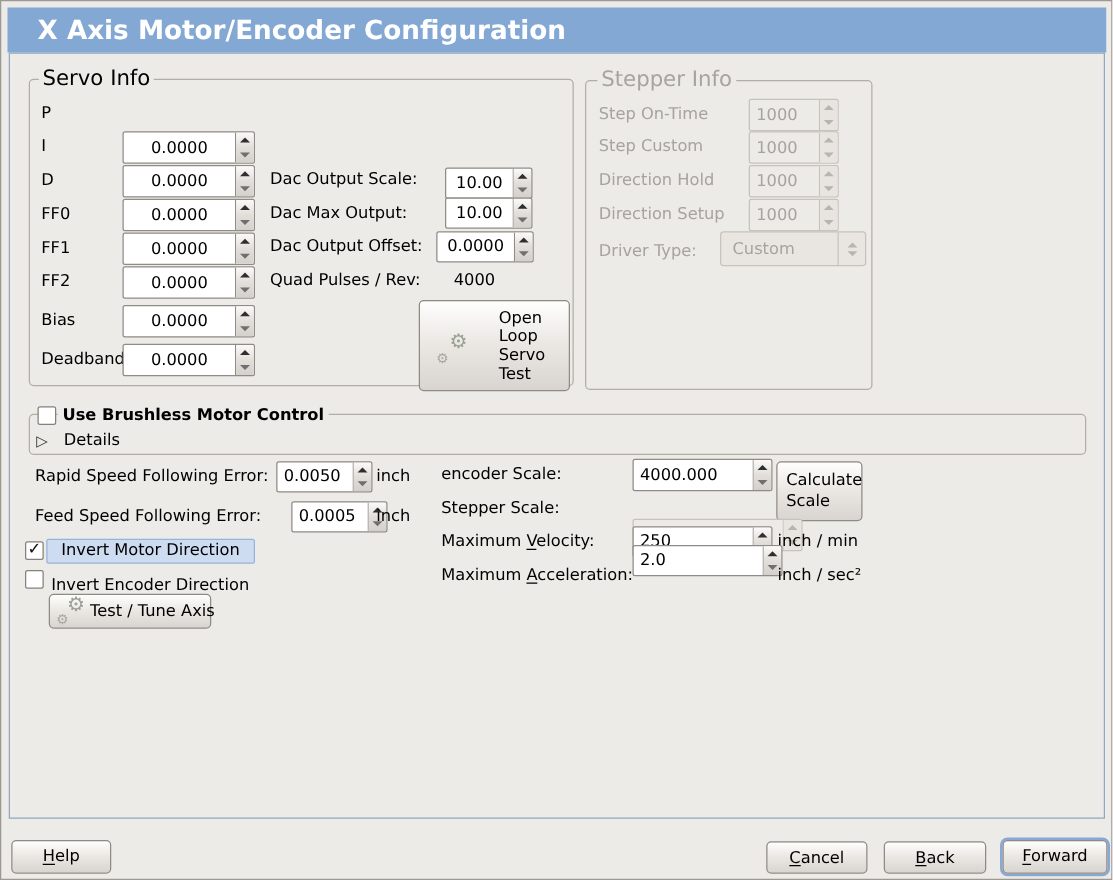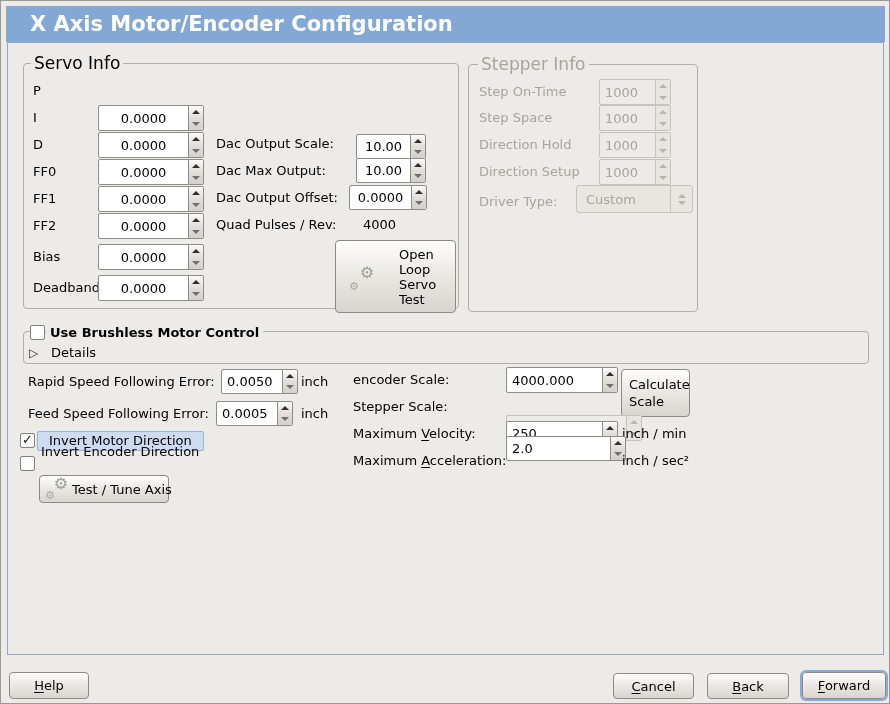--- a/index.html
+++ b/index.html
@@ -225,21 +225,21 @@
     <div class="spin">
         <div>
           <span class="tri-up"></span>
         </div>
         <div>
           <span class="tri-down"></span>
         </div>
       </div>
   </div>
 
-  <span class="lbl dim" style="left:478px;top:108px;">Step Space</span>
+  <span class="lbl dim" style="left:478px;top:108px;">Step Custom</span>
   <div class="entry disabled" style="left:598px;top:104px;width:72px;height:26px;">
     <div class="val">1000</div>
     <div class="spin">
         <div>
           <span class="tri-up"></span>
         </div>
         <div>
           <span class="tri-down"></span>
         </div>
       </div>
@@ -294,21 +294,21 @@
           <span class="tri-up"></span>
         </div>
         <div>
           <span class="tri-down"></span>
         </div>
       </div>
   </div>
   <span class="lbl" style="left:300px;top:372px;">inch</span>
 
   <span class="lbl" style="left:27px;top:404px;">Feed Speed Following Error:</span>
-  <div class="entry" style="left:215px;top:400px;width:77px;height:25px;">
+  <div class="entry" style="left:232px;top:400px;width:77px;height:25px;">
     <div class="val">0.0005</div>
     <div class="spin">
         <div>
           <span class="tri-up"></span>
         </div>
         <div>
           <span class="tri-down"></span>
         </div>
       </div>
   </div>
@@ -373,21 +373,21 @@
       </div>
   </div>
   <span class="lbl" style="left:621px;top:451px;">inch / sec²</span>
 
   <div class="checkbox" style="left:19px;top:432px;">
     <span class="mark">✓</span>
   </div>
   <span class="focus-label" style="left:36px;top:430px;">Invert Motor Direction</span>
 
   <div class="checkbox" style="left:19px;top:455px;"></div>
-  <span class="lbl" style="left:40px;top:442px;">Invert Encoder Direction</span>
+  <span class="lbl" style="left:40px;top:459px;">Invert Encoder Direction</span>
 
   <div class="btn" style="left:38px;top:474px;width:130px;height:28px;justify-content:flex-start;">
     <span class="gears" style="position:relative;left:6px;top:0;width:22px;height:22px;flex:none;">
       <span class="g1">⚙</span>
       <span class="g2">⚙</span>
     </span>
     <span style="margin-left:10px;">Test / Tune Axis</span>
   </div>
 
   <div class="btn" style="left:8px;top:671px;width:80px;height:27px;">

